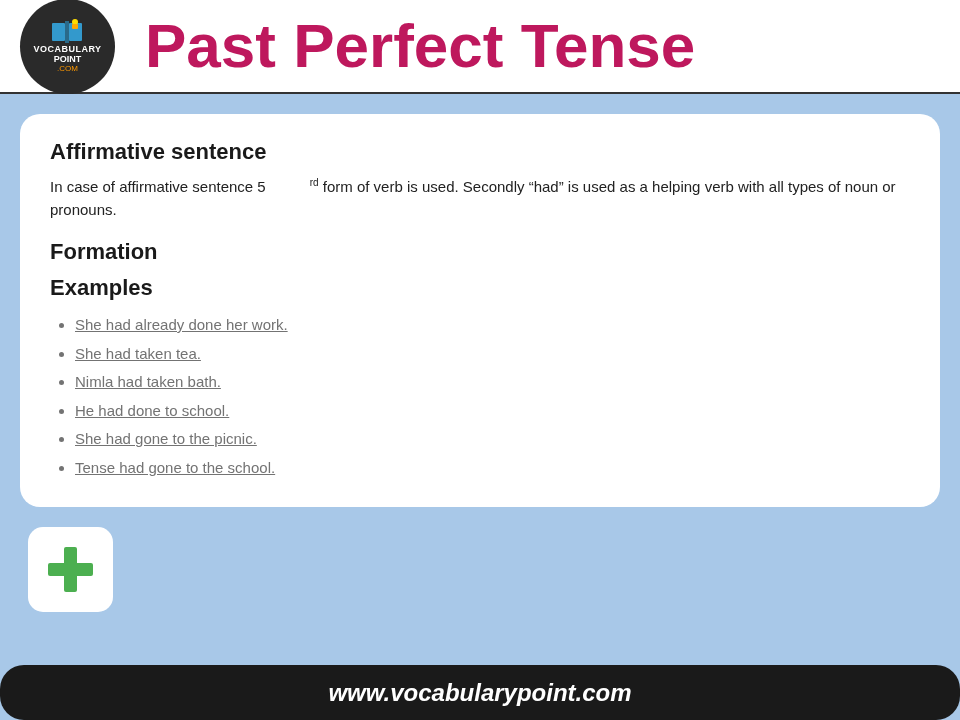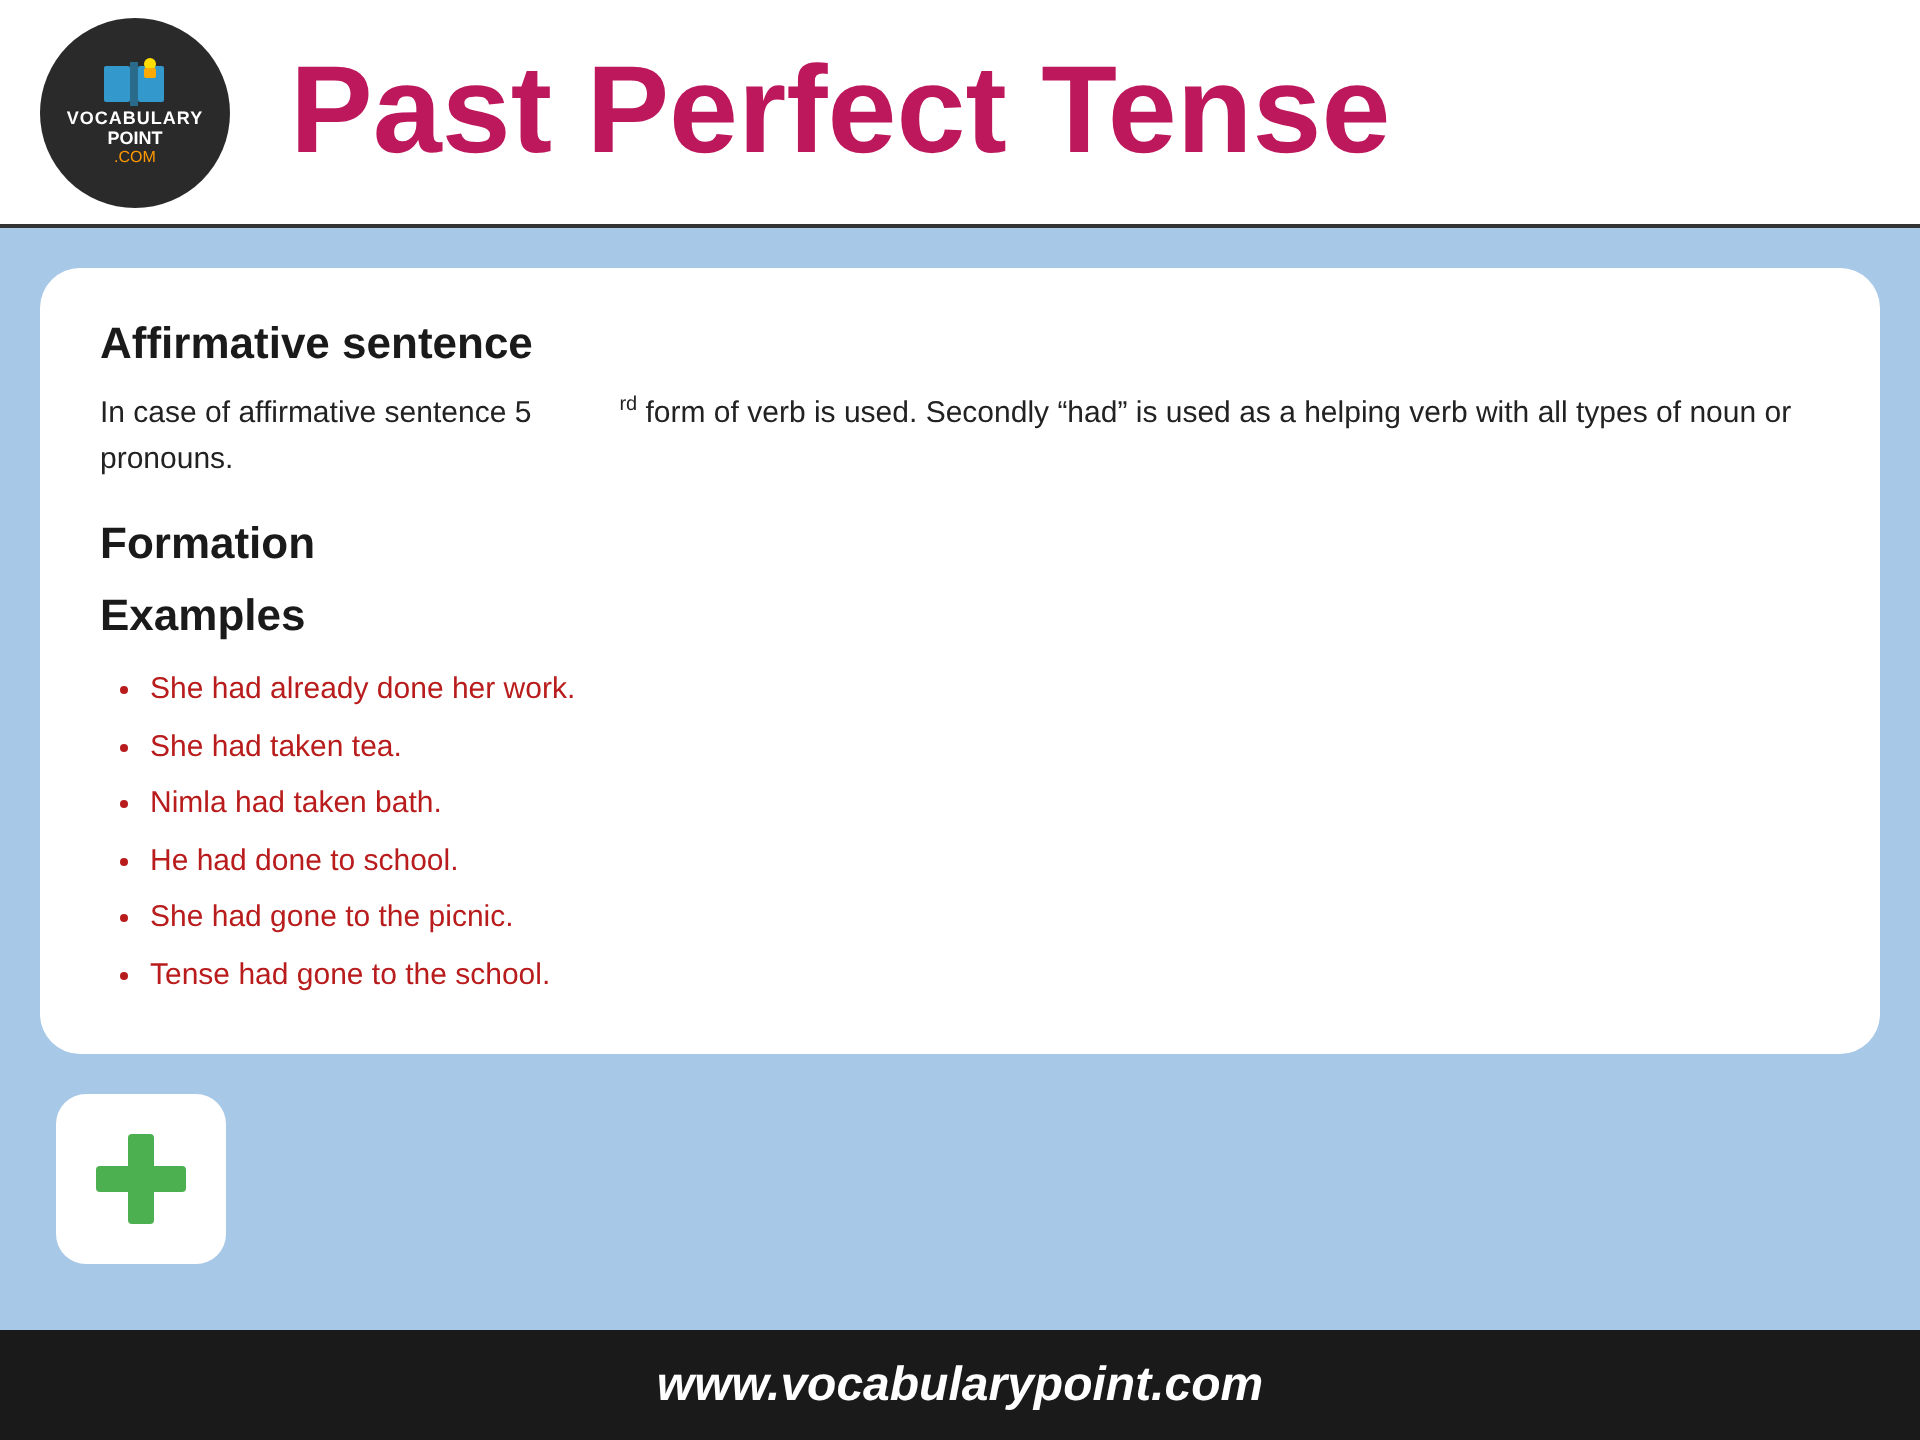--- a/index.html
+++ b/index.html
@@ -10,21 +10,21 @@
       font-family: Arial, sans-serif;
       overflow: hidden;
       position: relative;
     }
 
     
     .header {
       background-color: white;
       display: flex;
       align-items: center;
-      height: 114px;
+      height: 94px;
       border-bottom: 2px solid #333;
       padding: 0 20px;
     }
 
     .logo-circle {
       width: 95px;
       height: 95px;
       border-radius: 50%;
       background-color: #2a2a2a;
       display: flex;
@@ -118,21 +118,22 @@
 
     .examples-list {
       list-style: disc;
       padding-left: 25px;
       font-size: 15px;
       color: #222;
       line-height: 1.9;
     }
 
     .examples-list li {
-      color: #b91c1c;
+      color: #737373;
+      text-decoration: underline;
     }
 
     
     .plus-box {
       width: 100px;
       flex-shrink: 0;
       display: flex;
       align-items: flex-start;
       justify-content: center;
       padding-top: 5px;
@@ -157,20 +158,21 @@
     .footer {
       position: absolute;
       bottom: 0;
       left: 0;
       right: 0;
       height: 55px;
       background-color: #1a1a1a;
       display: flex;
       align-items: center;
       justify-content: center;
+      border-radius: 24px;
     }
 
     .footer-text {
       color: white;
       font-size: 24px;
       font-weight: bold;
       font-style: italic;
       font-family: Arial, sans-serif;
     }
   </style>

